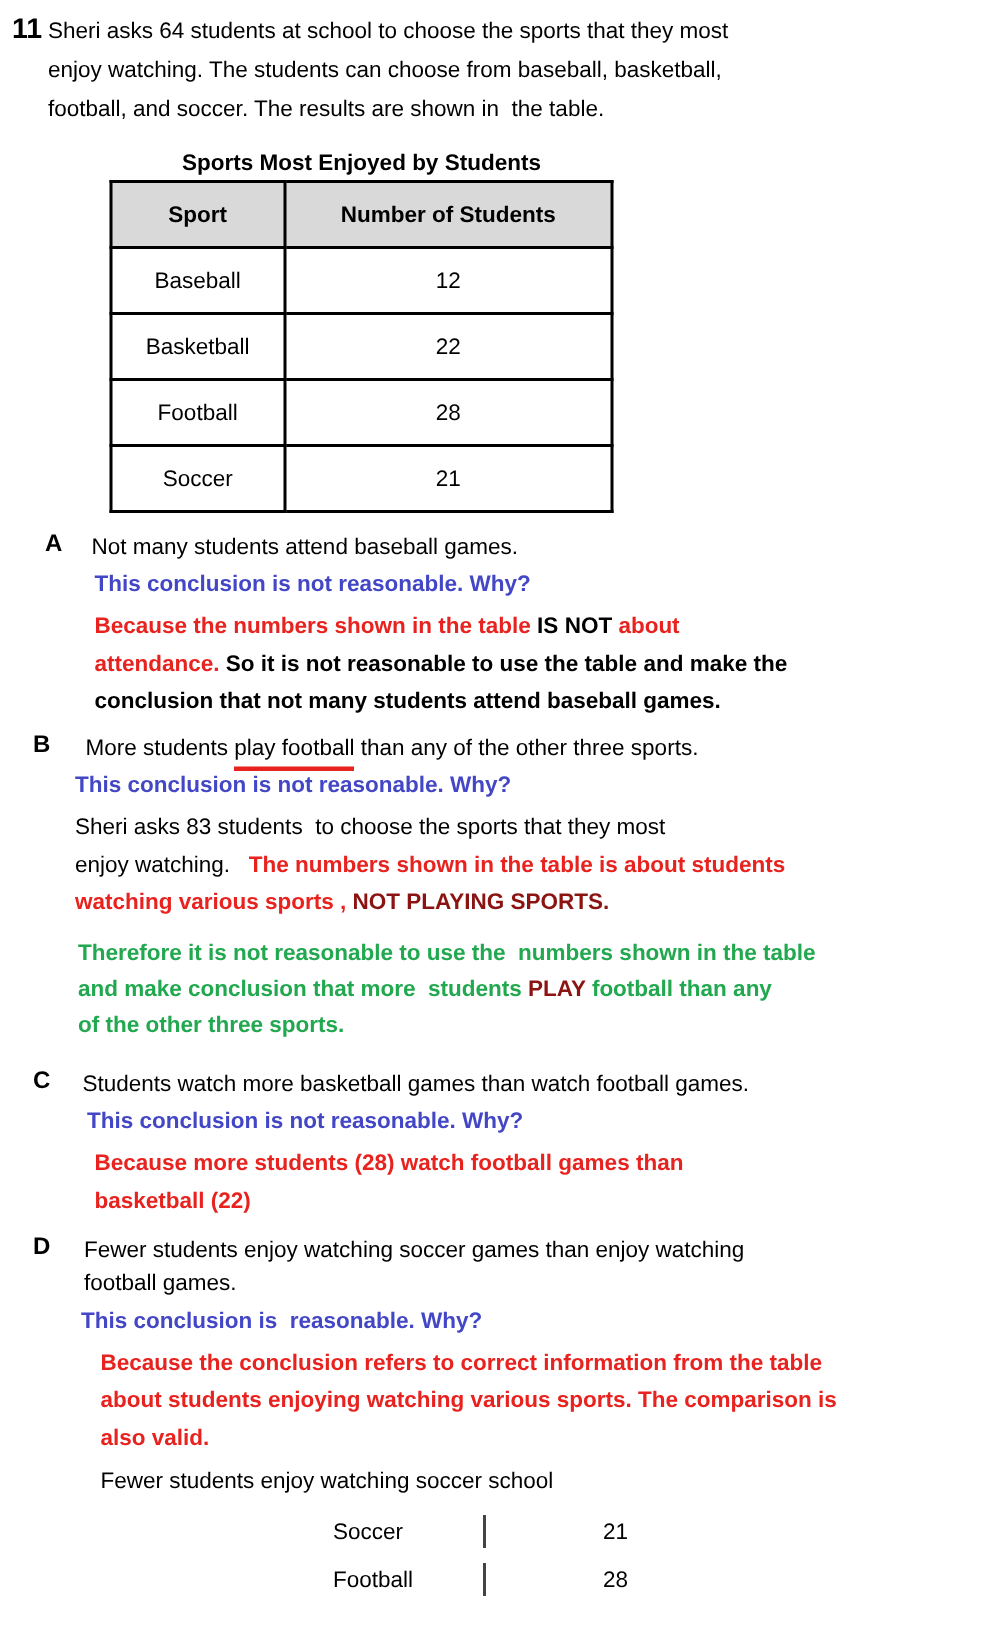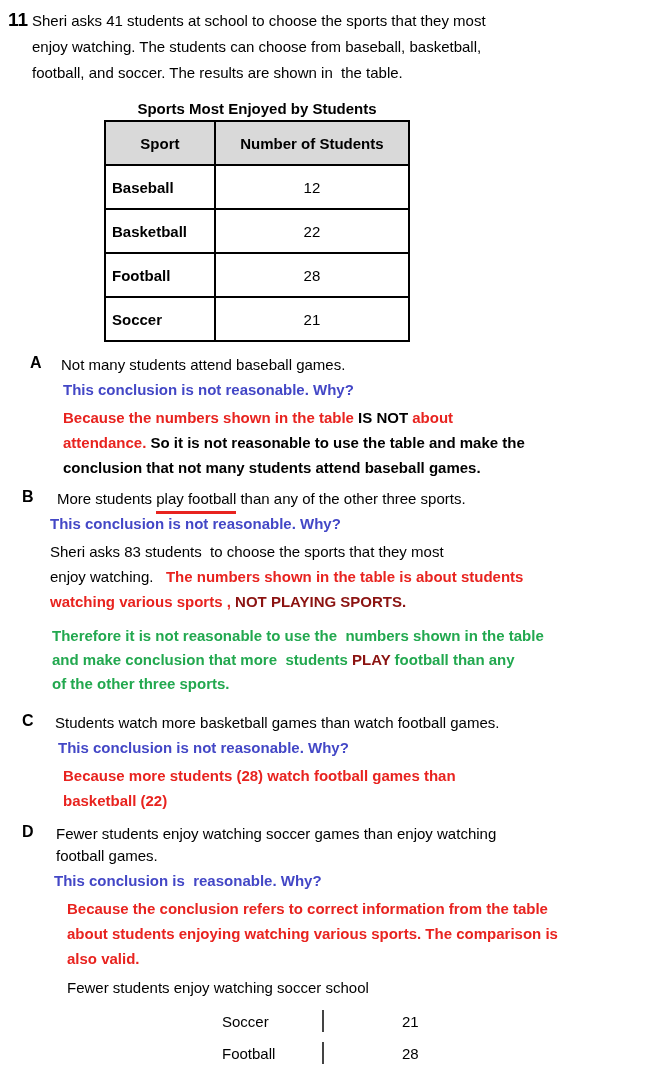--- a/index.html
+++ b/index.html
@@ -15,26 +15,26 @@
   .bold{font-weight:bold;}
   .blue{color:var(--blue);font-weight:bold;}
   .red{color:var(--red);font-weight:bold;}
   .green{color:var(--green);font-weight:bold;}
   .maroon{color:var(--maroon);font-weight:bold;}
 
   .intro-row{display:flex;}
   .qnum{width:24px;margin-left:8px;font-weight:bold;font-size:19px;line-height:24px;flex:none;}
   .intro{line-height:26px;}
 
-  .tbl-wrap{margin:14px 0 0 104px;width:306px;}
+  .tbl-wrap{margin:14px 0 0 73px;width:336px;}
   .tbl-title{text-align:center;font-weight:bold;margin-bottom:3px;font-size:15px;}
   table.sports{border-collapse:collapse;width:100%;}
   table.sports th,table.sports td{border:2px solid #000;height:20px;padding:11px 6px;font-size:15px;}
   table.sports th{background:var(--table_header_bg);text-align:center;font-weight:bold;}
-  td.sport-cell{text-align:left;font-weight:bold;}
+  td.sport-cell{text-align:center;}
   td.count-cell{text-align:center;}
 
   .prompt{margin:26px 0 0 25px;line-height:30px;}
 
   .opt{position:relative;}
   .letter{position:absolute;top:0;font-weight:bold;font-size:16px;}
   .opt-a{margin-top:12px;}
   .opt-b{margin-top:8px;}
   .opt-c{margin-top:16px;}
   .opt-d{margin-top:10px;}
@@ -65,21 +65,21 @@
 
   .answer{margin:16px 0 4px 60px;font-weight:bold;font-size:19px;}
 </style>
 </head>
 <body>
 
 <div class="doc">
 
   <div class="intro-row">
     <div class="qnum">11</div>
-    <div class="intro pre">Sheri asks 41 students at school to choose the sports that they most
+    <div class="intro pre">Sheri asks 64 students at school to choose the sports that they most
 enjoy watching. The students can choose from baseball, basketball,
 football, and soccer. The results are shown in  the table.</div>
   </div>
 
   <div class="tbl-wrap">
     <div class="tbl-title">Sports Most Enjoyed by Students</div>
     <table class="sports">
       <tbody>
           <tr>
         <th>Sport</th>

